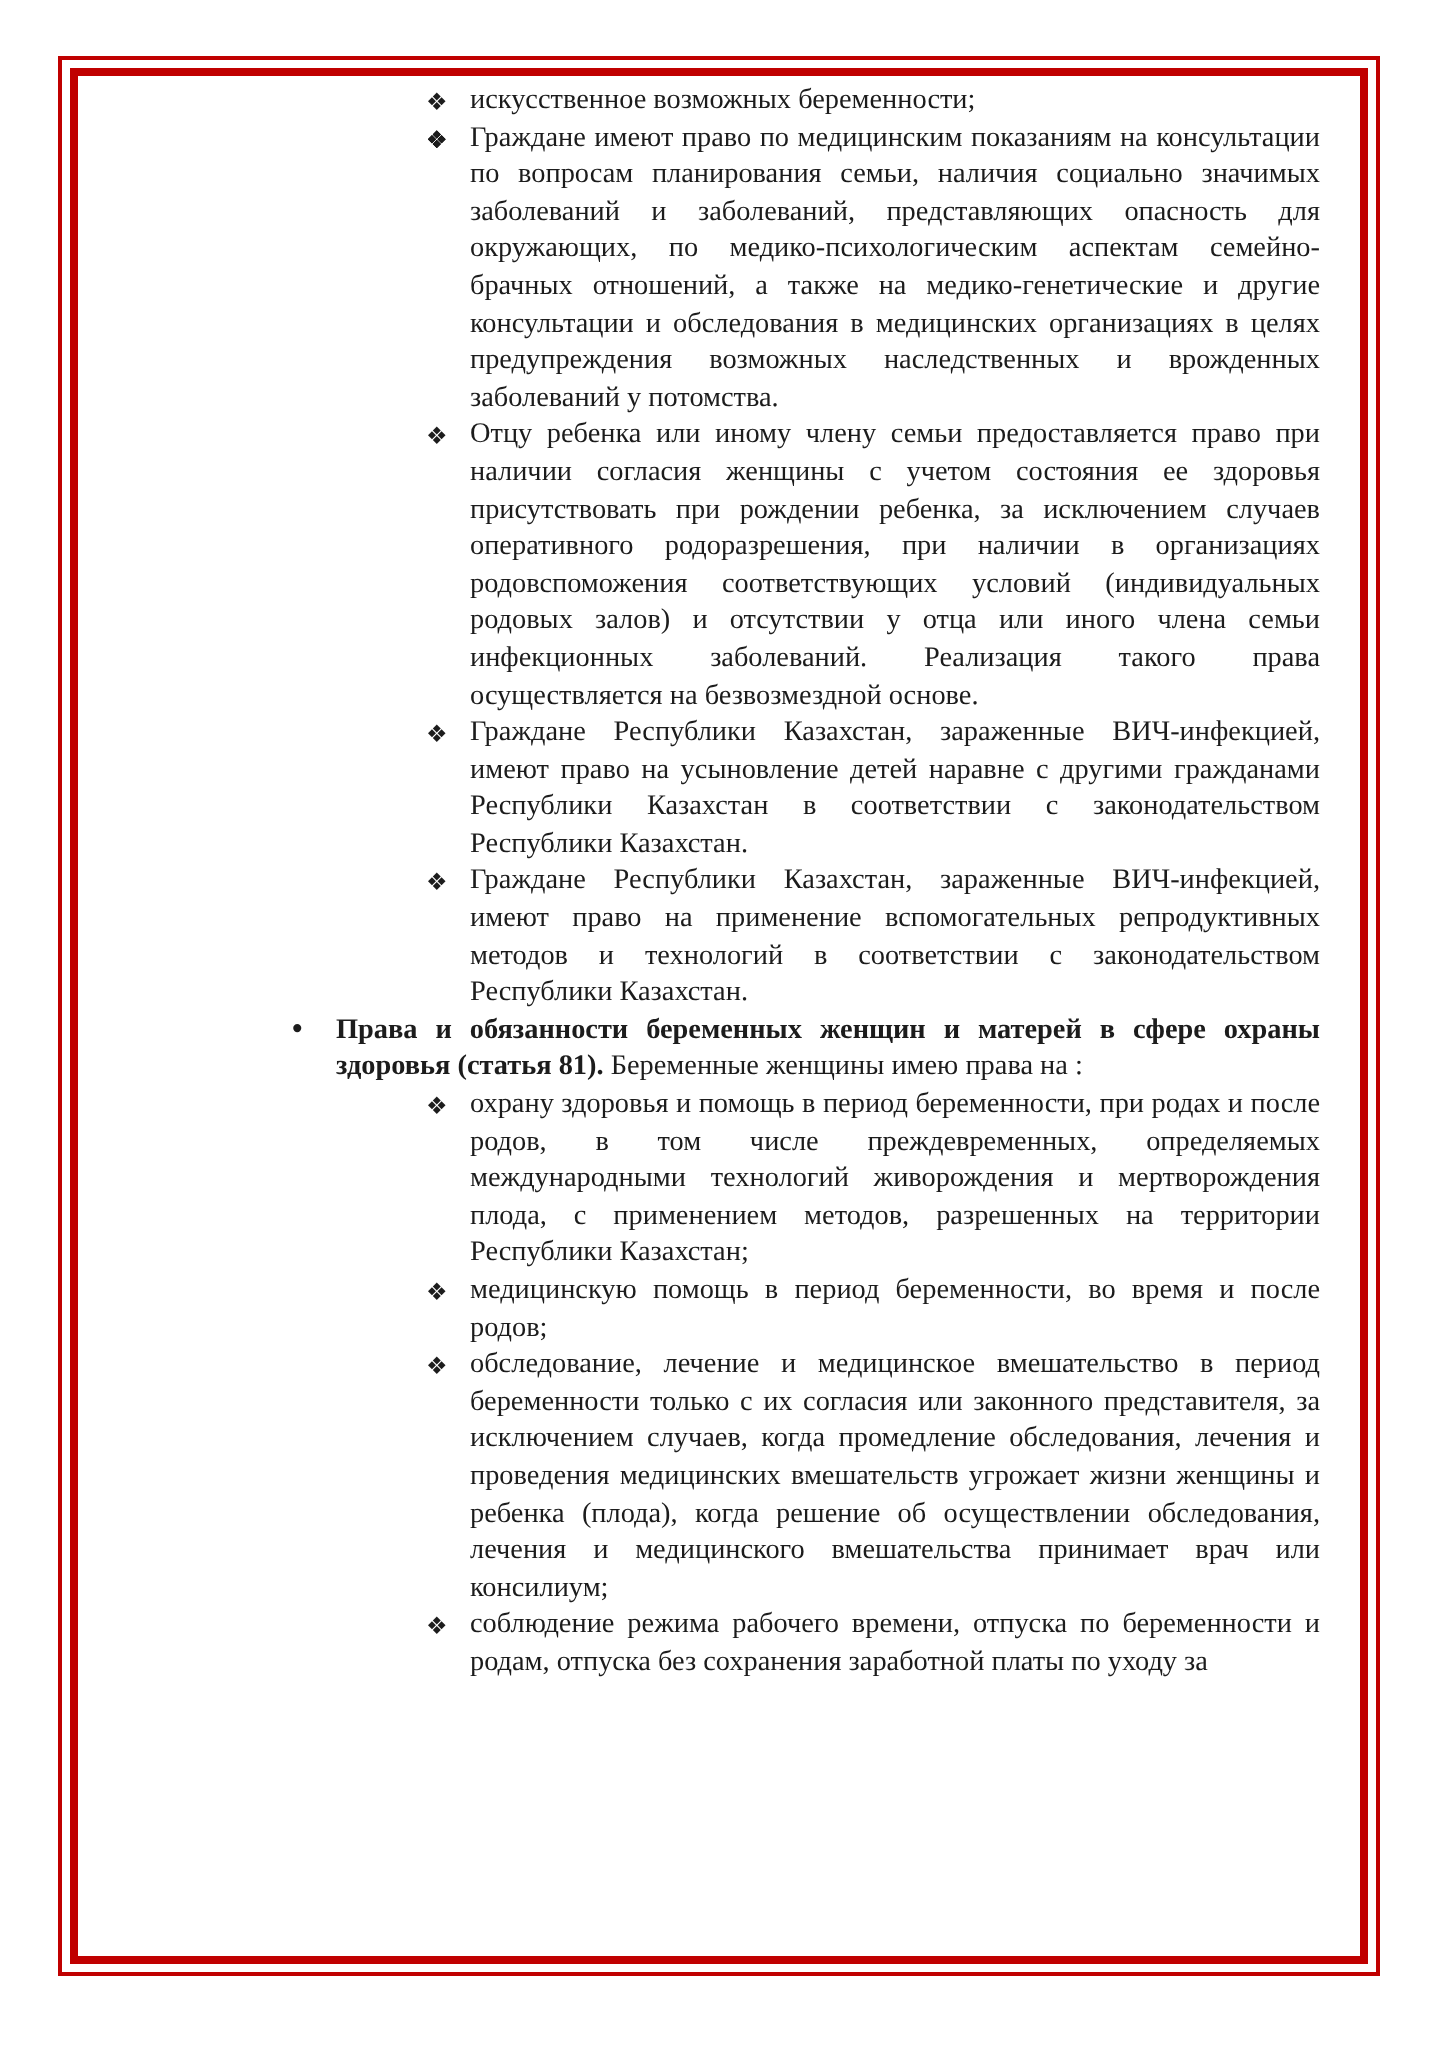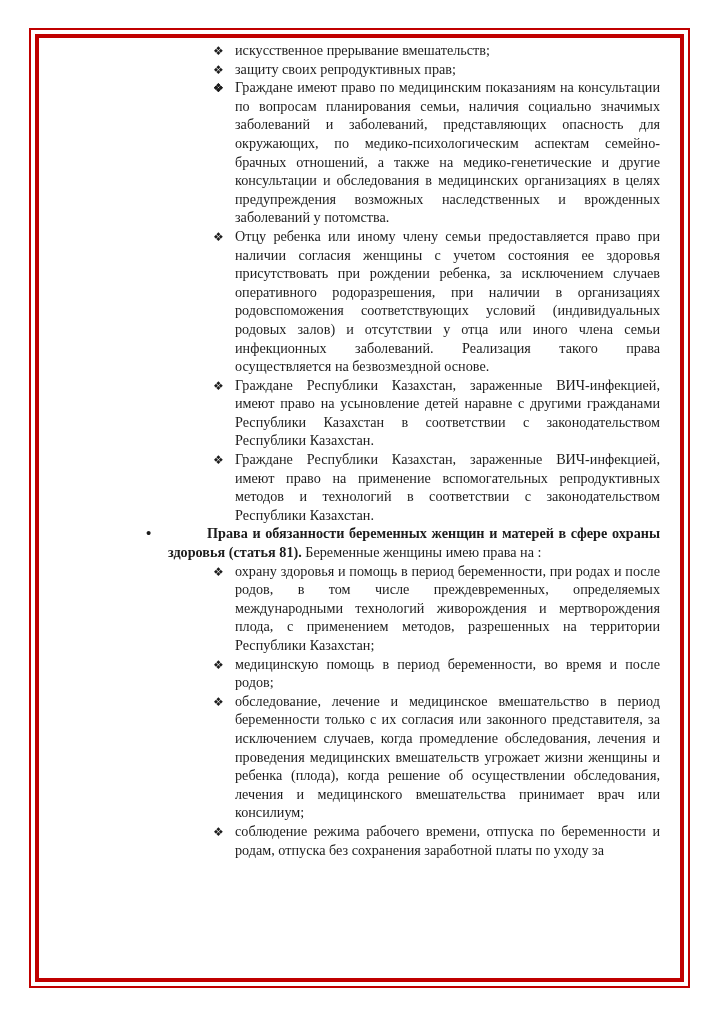--- a/index.html
+++ b/index.html
@@ -64,40 +64,39 @@
     text-align: justify;
   }
   .m-item > .bullet {
     position: absolute;
     left: 106px;
     top: 0;
     font-weight: bold;
     font-size: 15px;
     line-height: 18.6px;
   }
-  .bold { font-weight: bold; margin-left: 39px; }
+  .bold { font-weight: bold; }
   ul, li { margin: 0; padding: 0; list-style: none; }
 </style>
 </head>
 <body>
 
 <div class="page">
   <div class="frame-outer"></div>
   <div class="frame-inner"></div>
 
   <div class="content">
 
     <ul>
       <li class="d-item">
         <span class="bullet">❖</span>
-        <span>искусственное прерывание вмешательств;</span>
+        <span>искусственное возможных беременности;</span>
       </li>
       <li class="d-item">
         <span class="bullet">❖</span>
-        <span>защиту своих репродуктивных прав;</span>
       </li>
       <li class="d-item">
         <span class="bullet">❖</span>
       </li>
       <li class="d-item">
         <span class="bullet">❖</span>
       </li>
       <li class="d-item">
         <span class="bullet">❖</span>
         <span>Граждане имеют право по медицинским показаниям на консультации по вопросам планирования семьи, наличия социально значимых заболеваний и заболеваний, представляющих опасность для окружающих, по медико-психологическим аспектам семейно-брачных отношений, а также на медико-генетические и другие консультации и обследования в медицинских организациях в целях предупреждения возможных наследственных и врожденных заболеваний у потомства.</span>

